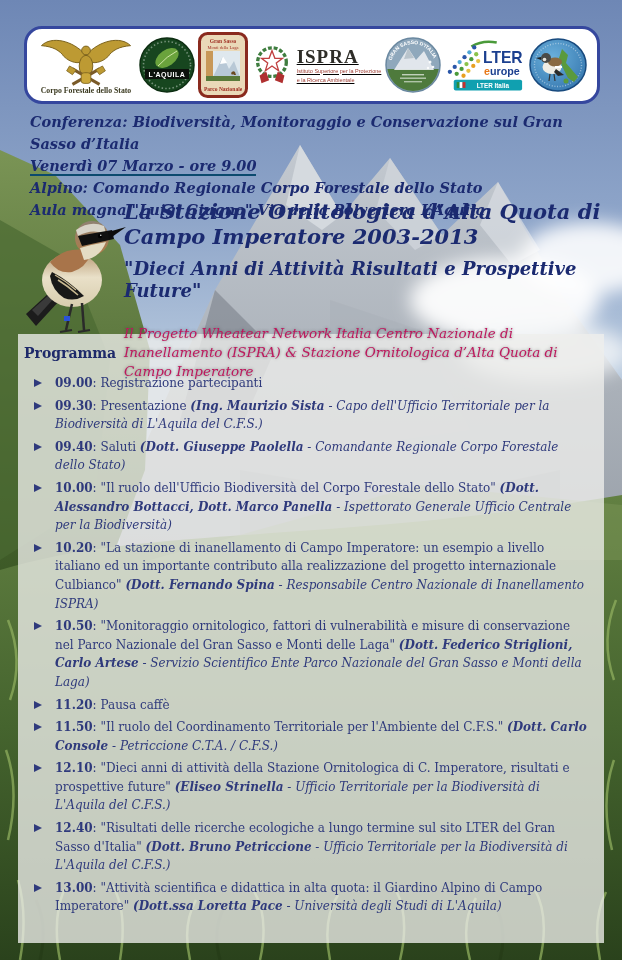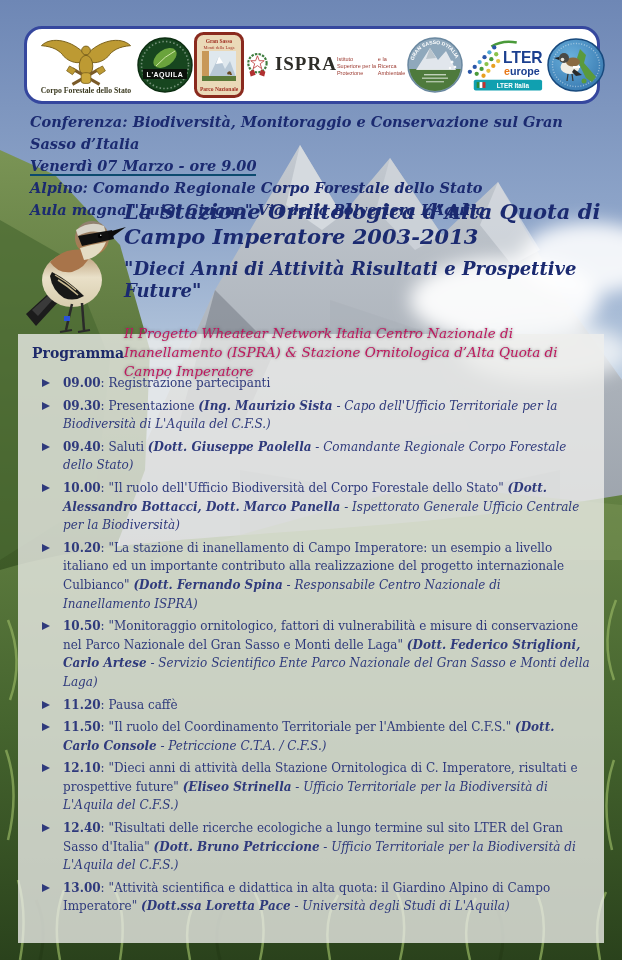--- a/index.html
+++ b/index.html
@@ -5,37 +5,37 @@
   html,body{margin:0;padding:0;}
   body{width:622px;height:960px;position:relative;overflow:hidden;
        font-family:"DejaVu Serif",serif;}
   .bg{position:absolute;left:0;top:0;z-index:0;}
   
   .header-box{position:absolute;left:24px;top:26px;width:576px;height:78px;z-index:5;
     background:#ffffff;border:3px solid #35479e;border-radius:18px;box-sizing:border-box;
     display:flex;align-items:center;justify-content:space-between;padding:3px 9px;}
   .logo{display:flex;flex-direction:column;align-items:center;justify-content:center;}
   .ispra-wrap{display:flex;align-items:center;gap:4px;}
-  .ispra-txt{display:flex;flex-direction:row;line-height:1;}
+  .ispra-txt{display:flex;flex-direction:column;line-height:1;text-decoration:underline;}
   .ispra-title{font-family:"Liberation Serif",serif;font-weight:bold;font-size:19px;color:#2e2d28;letter-spacing:1px;}
   .ispra-sub{font-family:"Liberation Sans",sans-serif;font-size:5.5px;color:#9c3a30;line-height:7px;margin-top:2px;}
   
   .intro{position:absolute;left:30px;top:111px;width:575px;z-index:6;
     color:#1b2a70;font-weight:bold;font-style:italic;font-size:14.5px;line-height:22px;}
   .intro .u{border-bottom:2px solid #0c4a6e;display:inline-block;line-height:17px;}
   
   .title-block{position:absolute;left:124px;top:200px;width:478px;z-index:6;}
   .main-title{color:#1b2a70;font-weight:bold;font-style:italic;font-size:21px;line-height:24.5px;}
   .sub-title{color:#1b2a70;font-weight:bold;font-style:italic;font-size:18px;line-height:22px;margin-top:9px;}
   .project-line{color:#be185d;font-style:italic;font-size:13.5px;line-height:19px;margin-top:22px;width:480px;
     text-shadow:0 0 3px rgba(50,55,60,.55);}
   .bird{position:absolute;left:20px;top:196px;z-index:6;}
   
   .panel{position:absolute;left:18px;top:334px;width:586px;height:609px;z-index:4;
-    background:rgba(238,238,236,.78);box-sizing:border-box;padding:9px 14px 6px 12px;overflow:hidden;}
+    background:rgba(238,238,236,.78);box-sizing:border-box;padding:9px 14px 6px 4px;overflow:hidden;}
   .prog-heading{color:#1e2a6a;font-weight:bold;font-size:14px;margin:2px 0 13px 2px;}
   .prog-item{position:relative;padding-left:33px;margin-bottom:4px;
     color:#2f3a7c;font-size:12px;line-height:1.55;}
   .arrow{position:absolute;left:12px;top:5px;width:0;height:0;
     border-left:8px solid #2f3a7c;border-top:4.5px solid transparent;border-bottom:4.5px solid transparent;}
   .time{font-weight:bold;text-align:center;}
   .seg-plain{font-style:normal;}
   .seg-name{font-weight:bold;font-style:italic;}
   .seg-role{font-style:italic;}
 </style>

